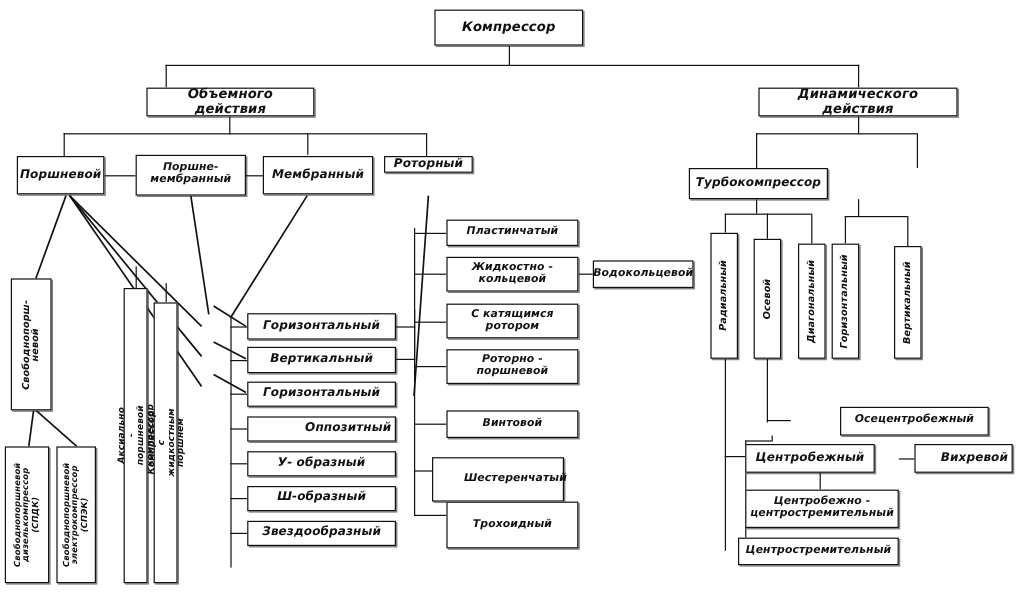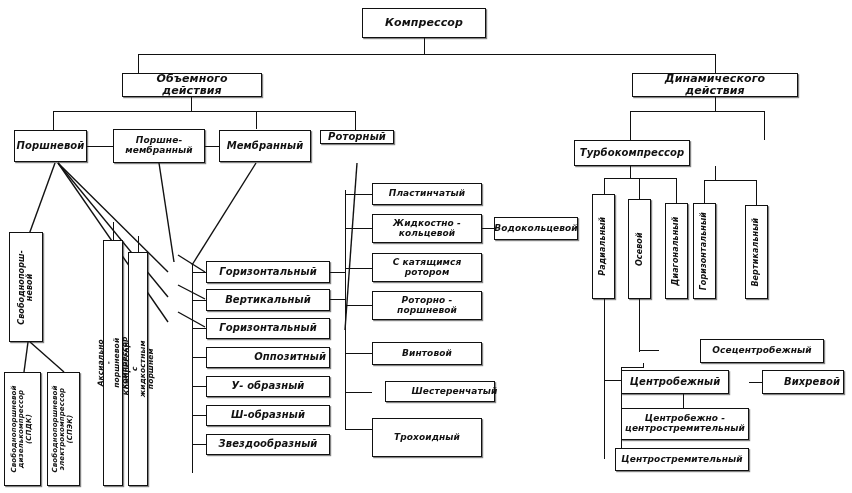--- a/index.html
+++ b/index.html
@@ -201,21 +201,21 @@
     <span>С катящимся
 ротором</span>
   </div>
   <div class="node f9" style="left:372px;top:291px;width:110px;height:29px;">
     <span>Роторно -
 поршневой</span>
   </div>
   <div class="node f9" style="left:372px;top:342px;width:110px;height:23px;">
     <span>Винтовой</span>
   </div>
-  <div class="node f9" style="left:385px;top:381px;width:110px;height:21px;padding-left:32px;">
+  <div class="node f9" style="left:360px;top:381px;width:110px;height:37px;padding-left:32px;">
     <span>Шестеренчатый</span>
   </div>
   <div class="node f9" style="left:372px;top:418px;width:110px;height:39px;">
     <span>Трохоидный</span>
   </div>
 
   <div class="ln lh" style="left:482px;top:228px;width:12px;"></div>
   <div class="node f9" style="left:494px;top:217px;width:84px;height:23px;">
     <span>Водокольцевой</span>
   </div>

